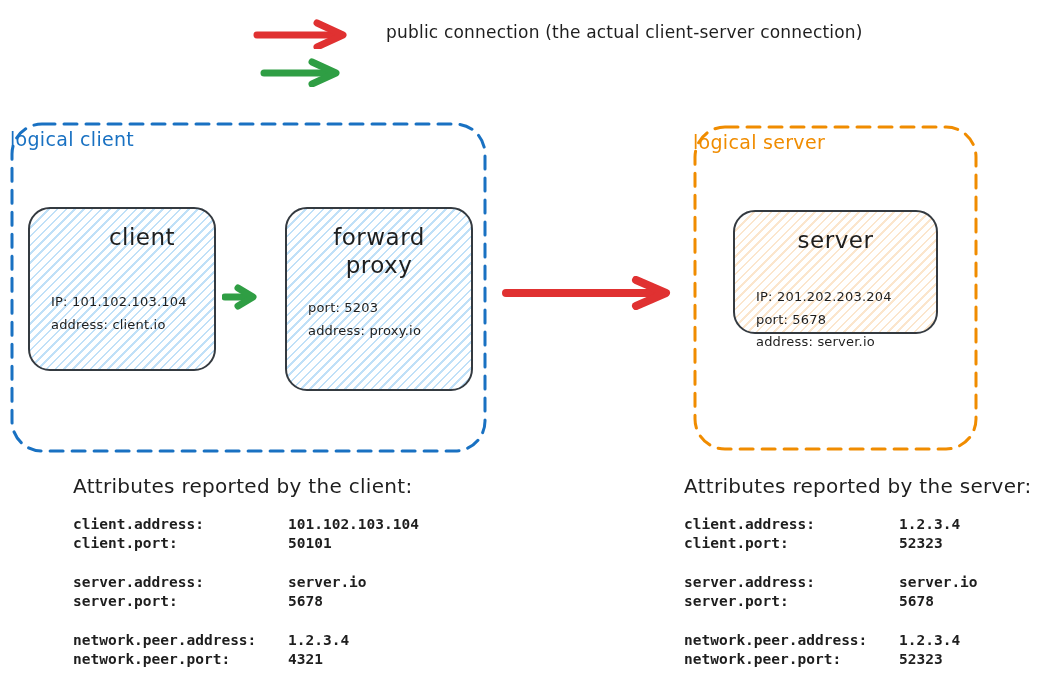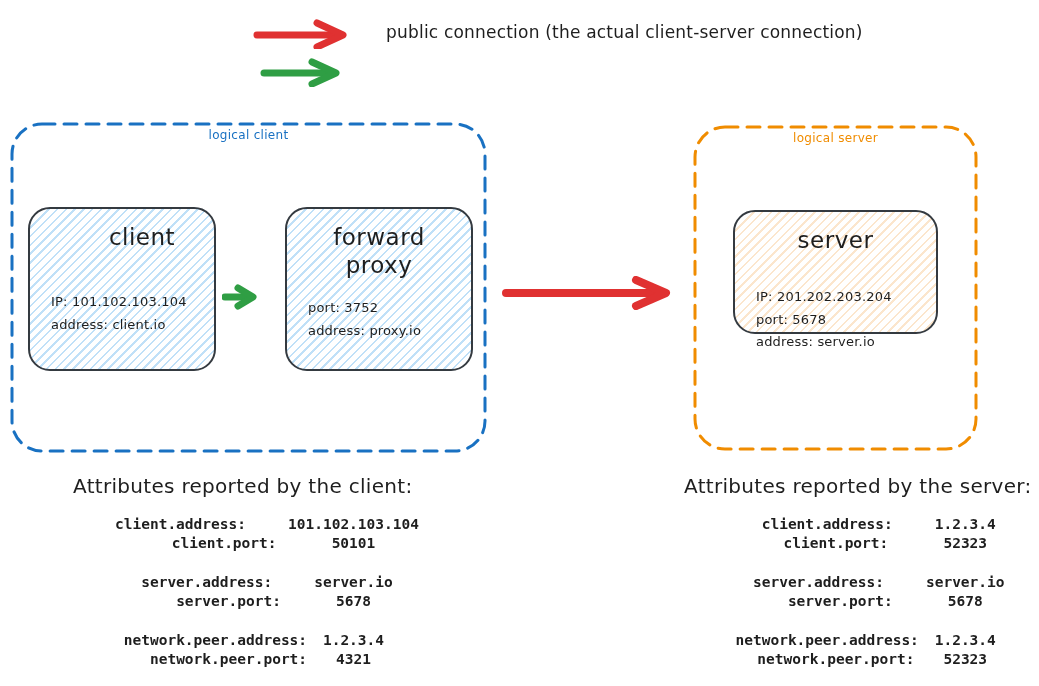--- a/index.html
+++ b/index.html
@@ -17,22 +17,21 @@
     position:absolute;
     font-size:17px;
     letter-spacing:.2px;
     white-space:nowrap;
   }
   
   .group{position:absolute;}
   .group svg.dash-rect{position:absolute;left:0;top:0;}
   .group-label{
     position:absolute;left:0;right:0;top:6px;
-    text-align:center;
-    font-size:12px;
+    font-size:19px;
     letter-spacing:.3px;
   }
   .group-label.blue{color:#1971c2;}
   .group-label.orange{color:#f08c00;}
   
   .node{
     position:absolute;
     border:2px solid #343a40;
     border-radius:22px;
     box-sizing:border-box;
@@ -76,21 +75,21 @@
     letter-spacing:.3px;
     white-space:nowrap;
   }
   .attrs-rows{
     margin-top:17px;
     font-family:"DejaVu Sans Mono", monospace;
     font-size:14.5px;
     line-height:19px;
     font-weight:600;
   }
-  .attr-group{margin-bottom:20px;text-align:center;}
+  .attr-group{margin-bottom:20px;}
   .attr-row{white-space:nowrap;}
   .attr-key{display:inline-block;width:215px;}
   .attr-val{display:inline-block;}
 </style>
 </head>
 <body>
 
 <div class="canvas">
 
   <svg class="legend-arrow" style="left:253px;top:19px;" width="110" height="30" viewBox="0 0 110 30">
@@ -116,24 +115,24 @@
         <div>IP: 101.102.103.104</div>
         <div>address: client.io</div>
       </div>
     </div>
 
     <svg class="conn-arrow" style="left:212px;top:162px;" width="44" height="26" viewBox="0 0 44 26">
       <path d="M3 13 H24" stroke="#2f9e44" stroke-width="7" stroke-linecap="round" fill="none"></path>
       <path d="M16 4 L31 13 L16 22" stroke="#2f9e44" stroke-width="7" stroke-linecap="round" stroke-linejoin="round" fill="none"></path>
     </svg>
 
-    <div class="node blue-fill" style="left:275px;top:85px;width:188px;height:164px;">
+    <div class="node blue-fill" style="left:275px;top:85px;width:188px;height:184px;">
       <div class="node-title narrow">forward proxy</div>
       <div class="node-lines proxy-pos" style="top:88px;">
-        <div>port: 3752</div>
+        <div>port: 5203</div>
         <div>address: proxy.io</div>
       </div>
     </div>
   </div>
 
   <svg class="conn-arrow" style="left:500px;top:276px;" width="190" height="34" viewBox="0 0 190 34">
     <path d="M6 17 H158" stroke="#e03131" stroke-width="8" stroke-linecap="round" fill="none"></path>
     <path d="M136 4 L166 17 L136 30" stroke="#e03131" stroke-width="8" stroke-linecap="round" stroke-linejoin="round" fill="none"></path>
   </svg>
 

